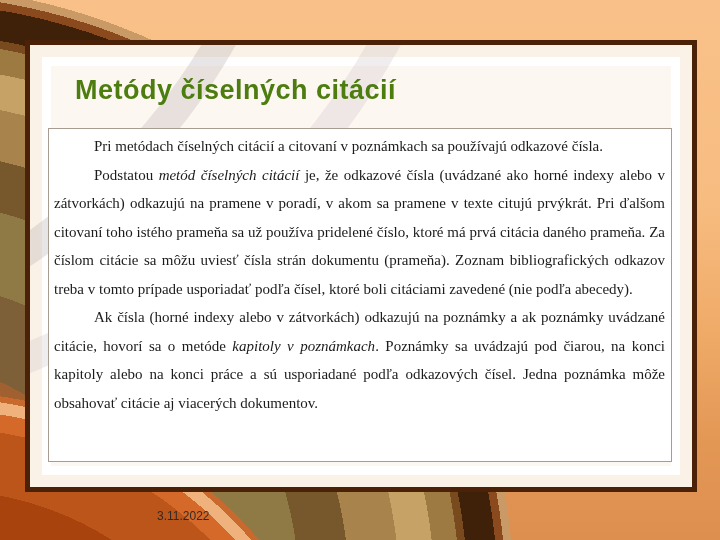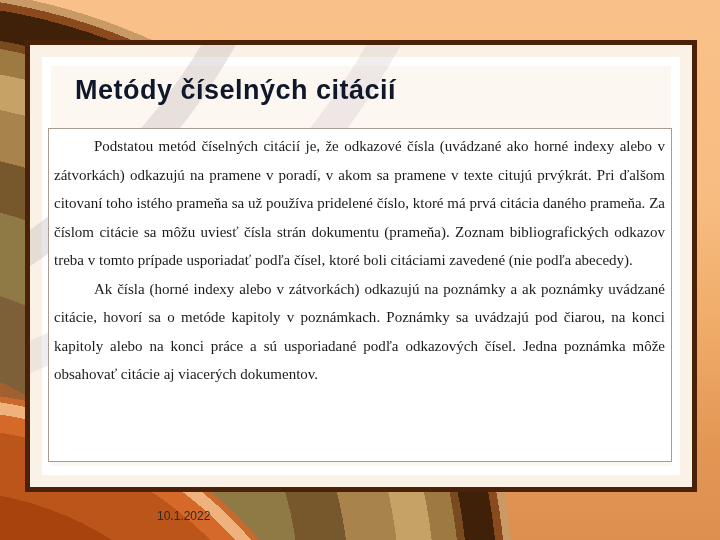--- a/index.html
+++ b/index.html
@@ -37,38 +37,39 @@
   .title{position:absolute;left:45px;top:30px;z-index:2;margin:0;
     font-size:27px;font-weight:bold;letter-spacing:0.5px;color:#12a04a;
     font-family:"Liberation Sans","DejaVu Sans",sans-serif;}
 
   .textbox{position:absolute;left:18px;top:83px;width:624px;height:334px;z-index:2;
     box-sizing:border-box;border:1px solid #a89c90;background:#ffffff;
     padding:3px 6px 0 5px;overflow:hidden;}
   .textbox p{margin:0;text-indent:40px;text-align:justify;
     font-family:"Liberation Serif","DejaVu Serif",serif;
     font-size:15px;line-height:28.5px;color:#1b1b1b;}
-  .textbox .it{}
+  .textbox .it{font-style:italic;}
 
   .date{position:absolute;left:157px;top:509px;z-index:3;
     font-size:12px;color:#332a22;}
 </style>
 </head>
 <body>
 
 <div class="stage">
   <div class="frame" style="border-color: rgb(75, 34, 8);">
     <div class="inner"></div>
     <div class="ribbon r1"></div>
     <div class="ribbon r2"></div>
 
-    <h1 class="title" style="color: #0f172a;">Metódy číselných citácií</h1>
+    <h1 class="title" style="color: #4d7c0f;">Metódy číselných citácií</h1>
 
     <div class="textbox">
+      <p><span>Pri metódach číselných citácií a citovaní v poznámkach sa používajú odkazové čísla.</span></p>
 
       <p><span>Podstatou </span><span class="it">metód číselných citácií</span><span> je, že odkazové čísla (uvádzané ako horné indexy alebo v  zátvorkách) odkazujú na pramene v  poradí, v akom sa pramene v  texte citujú prvýkrát. Pri ďalšom citovaní toho istého prameňa sa už používa pridelené číslo, ktoré má prvá citácia daného prameňa. Za číslom citácie sa môžu uviesť čísla strán dokumentu (prameňa). Zoznam bibliografických odkazov treba v tomto prípade usporiadať podľa čísel, ktoré boli citáciami zavedené (nie podľa abecedy).</span></p>
 
       <p><span>Ak čísla (horné indexy alebo v zátvorkách) odkazujú na poznámky a ak poznámky uvádzané citácie, hovorí sa o metóde </span><span class="it">kapitoly v poznámkach</span><span>. Poznámky sa uvádzajú pod čiarou, na konci kapitoly alebo na konci práce a sú usporiadané podľa odkazových čísel. Jedna poznámka môže obsahovať citácie aj viacerých dokumentov.</span></p>
     </div>
   </div>
 
-  <div class="date">10.1.2022</div>
+  <div class="date">3.11.2022</div>
 </div>
 
 </body></html>

